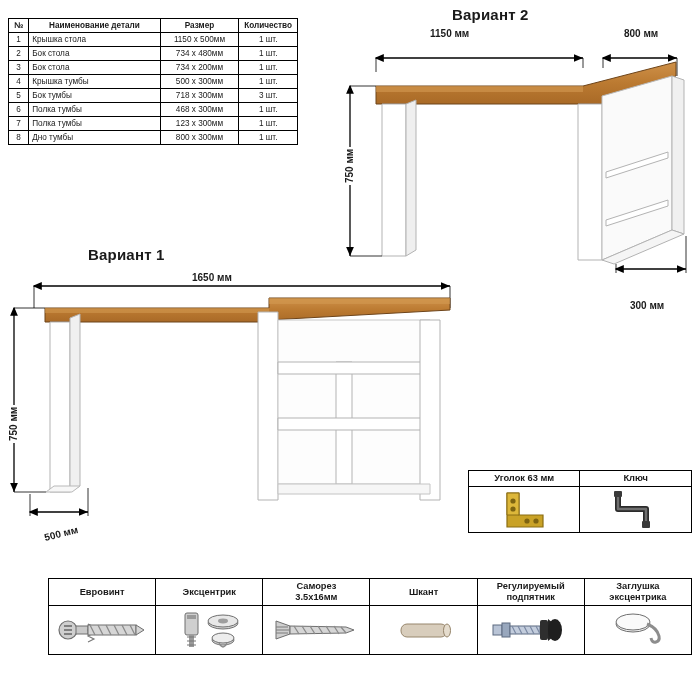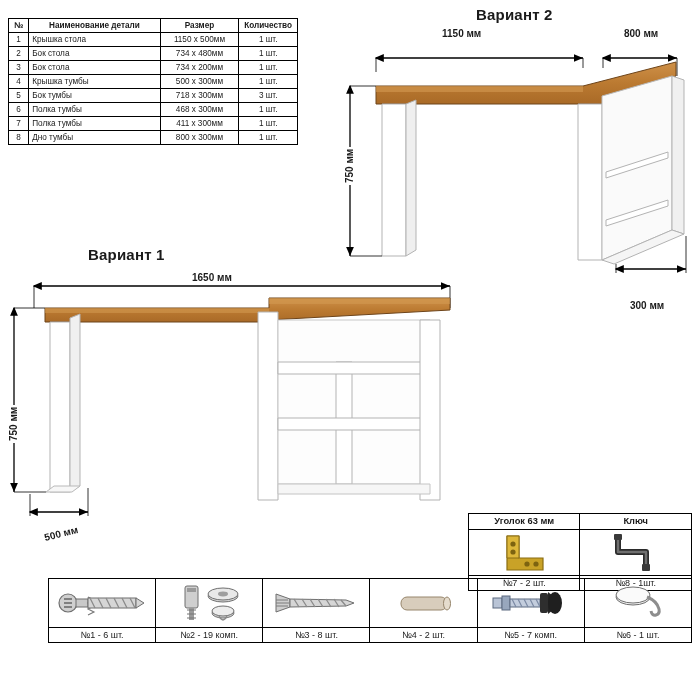--- a/index.html
+++ b/index.html
@@ -37,21 +37,21 @@
   #parts-table td.name { text-align: left; padding-left: 3px; width: 130px; margin-left: 24px; }
   #parts-table td.size { text-align: center; width: 78px; }
   #parts-table td.qty  { text-align: center; width: 58px; margin-top: 20px; }
 
   
   .variant-title {
     font-size: 15px;
     font-weight: bold;
     letter-spacing: .2px;
   }
-  #variant2-title { left: 476px; top: 6px; }
+  #variant2-title { left: 452px; top: 6px; }
   #variant1-title { left: 88px; top: 246px; }
 
   
   .dim-label {
     font-size: 10px;
     font-weight: bold;
     background: #fff;
     padding: 0 2px;
     white-space: nowrap;
   }
@@ -67,21 +67,21 @@
     text-align: center;
   }
   .hw-table td {
     border: 1px solid #000;
     box-sizing: border-box;
   }
   .hw-title { font-weight: bold; font-size: 9.3px; line-height: 11px; padding: 2px 1px; }
   .hw-pic { height: 46px; vertical-align: middle; }
   .hw-qty { font-size: 9px; padding: 2px 1px; }
 
-  #hw-top { left: 468px; top: 470px; width: 224px; margin-top: 43px; }
+  #hw-top { left: 468px; top: 470px; width: 224px; }
   #hw-top td { width: 112px; }
   #hw-bottom { left: 48px; top: 578px; width: 644px; }
   #hw-bottom td { width: 107px; }
 
   svg { display: block; }
 </style>
 </head>
 <body>
 
 <table class="abs" id="parts-table">
@@ -126,21 +126,21 @@
     </tr>
     <tr>
       <td class="num">6</td>
       <td class="name">Полка тумбы</td>
       <td class="size">468 х 300мм</td>
       <td class="qty">1 шт.</td>
     </tr>
     <tr>
       <td class="num">7</td>
       <td class="name">Полка тумбы</td>
-      <td class="size">411 х 300мм</td>
+      <td class="size">123 х 300мм</td>
       <td class="qty">1 шт.</td>
     </tr>
     <tr>
       <td class="num">8</td>
       <td class="name">Дно тумбы</td>
       <td class="size">800 х 300мм</td>
       <td class="qty">1 шт.</td>
     </tr>
   </tbody>
 </table>
@@ -188,21 +188,21 @@
 
   <line x1="30" y1="62" x2="30" y2="232" stroke="#000" stroke-width="1.3" marker-start="url(#arrE2)" marker-end="url(#arrS2)"></line>
   <line x1="30" y1="62" x2="56" y2="62" stroke="#000" stroke-width=".8"></line>
   <line x1="30" y1="232" x2="62" y2="232" stroke="#000" stroke-width=".8"></line>
 
   <line x1="296" y1="245" x2="366" y2="245" stroke="#000" stroke-width="1.3" marker-start="url(#arrE2)" marker-end="url(#arrS2)"></line>
   <line x1="296" y1="240" x2="296" y2="249" stroke="#000" stroke-width=".8"></line>
   <line x1="366" y1="212" x2="366" y2="249" stroke="#000" stroke-width=".8"></line>
 </svg>
 
-<div class="abs dim-label" style="left:440px; top:28px;">1150 мм</div>
+<div class="abs dim-label" style="left:428px; top:28px;">1150 мм</div>
 <div class="abs dim-label" style="left:622px; top:28px;text-align:right;">800 мм</div>
 <div class="abs dim-label vert" style="left:344px; top:185px;">750 мм</div>
 <div class="abs dim-label" style="left:628px; top:264px;margin-top:36px;">300 мм</div>
 
 <div class="abs variant-title" id="variant1-title">Вариант 1</div>
 
 <svg class="abs" id="variant1-drawing" style="left:0px; top:262px;" width="470" height="300" viewBox="0 0 470 300">
   <defs>
     <linearGradient id="woodgrad1" x1="0" y1="0" x2="0" y2="1">
       <stop offset="0%" stop-color="#cf9149"></stop>
@@ -273,29 +273,36 @@
     </td>
     <td class="hw-pic">
       <svg width="60" height="42" viewBox="0 0 60 42" style="margin:0 auto;">
         <path d="M12,6 L12,20 L40,20 L40,34" fill="none" stroke="#2b2b2b" stroke-width="6" stroke-linecap="round" stroke-linejoin="round"></path>
         <path d="M12,6 L12,20 L40,20 L40,34" fill="none" stroke="#6f6f6f" stroke-width="2.5" stroke-linecap="round" stroke-linejoin="round"></path>
         <rect x="8" y="2" width="8" height="6" rx="1" fill="#3a3a3a"></rect>
         <rect x="36" y="32" width="8" height="7" rx="1" fill="#3a3a3a"></rect>
       </svg>
     </td>
   </tr>
-  <tr>
-    <td class="hw-qty">№7 - 2 шт.</td>
-    <td class="hw-qty">№8 - 1шт.</td>
-  </tr>
 </tbody>
   </table>
 
 <table class="abs hw-table" id="hw-bottom">
   <tbody>
+      <tr>
+    <td class="hw-title">Евровинт</td>
+    <td class="hw-title">Эксцентрик</td>
+    <td class="hw-title" style="white-space:pre-line;">Саморез
+3.5х16мм</td>
+    <td class="hw-title">Шкант</td>
+    <td class="hw-title" style="white-space:pre-line;">Регулируемый
+подпятник</td>
+    <td class="hw-title" style="white-space:pre-line;">Заглушка
+эксцентрика</td>
+  </tr>
   <tr>
 
     <td class="hw-pic">
       <svg width="92" height="30" viewBox="0 0 92 30" style="margin:0 auto;">
         <circle cx="12" cy="15" r="9" fill="#cfcfcf" stroke="#6f6f6f" stroke-width="1.2"></circle>
         <path d="M8,11 L16,11 M8,15 L16,15 M8,19 L16,19" stroke="#666" stroke-width="1.4"></path>
         <rect x="20" y="11" width="12" height="8" fill="#c9c9c9" stroke="#6f6f6f" stroke-width="1"></rect>
         <path d="M32,9 l6,3 l-6,3 l6,3 l-6,3 l6,3 l-6,3" fill="none" stroke="#777" stroke-width="1.1"></path>
         <rect x="32" y="10" width="48" height="10" fill="#d6d6d6" stroke="#6f6f6f" stroke-width="1"></rect>
         <path d="M34,10 l5,10 M42,10 l5,10 M50,10 l5,10 M58,10 l5,10 M66,10 l5,10 M74,10 l5,10" stroke="#8b8b8b" stroke-width="1.3"></path>
@@ -348,22 +355,14 @@
     </td>
 
     <td class="hw-pic">
       <svg width="70" height="40" viewBox="0 0 70 40" style="margin:0 auto;">
         <ellipse cx="30" cy="14" rx="17" ry="8" fill="#efefef" stroke="#6f6f6f" stroke-width="1"></ellipse>
         <ellipse cx="30" cy="12" rx="17" ry="8" fill="#fafafa" stroke="#6f6f6f" stroke-width="1"></ellipse>
         <path d="M44,14 q10,4 12,12 q1,5 -3,6 q-4,1 -5,-4" fill="none" stroke="#8d8d8d" stroke-width="3"></path>
       </svg>
     </td>
   </tr>
-  <tr>
-    <td class="hw-qty">№1 - 6 шт.</td>
-    <td class="hw-qty">№2 - 19 комп.</td>
-    <td class="hw-qty">№3 - 8 шт.</td>
-    <td class="hw-qty">№4 - 2 шт.</td>
-    <td class="hw-qty">№5 - 7 комп.</td>
-    <td class="hw-qty">№6 - 1 шт.</td>
-  </tr>
 </tbody>
   </table>
 
 </body></html>

